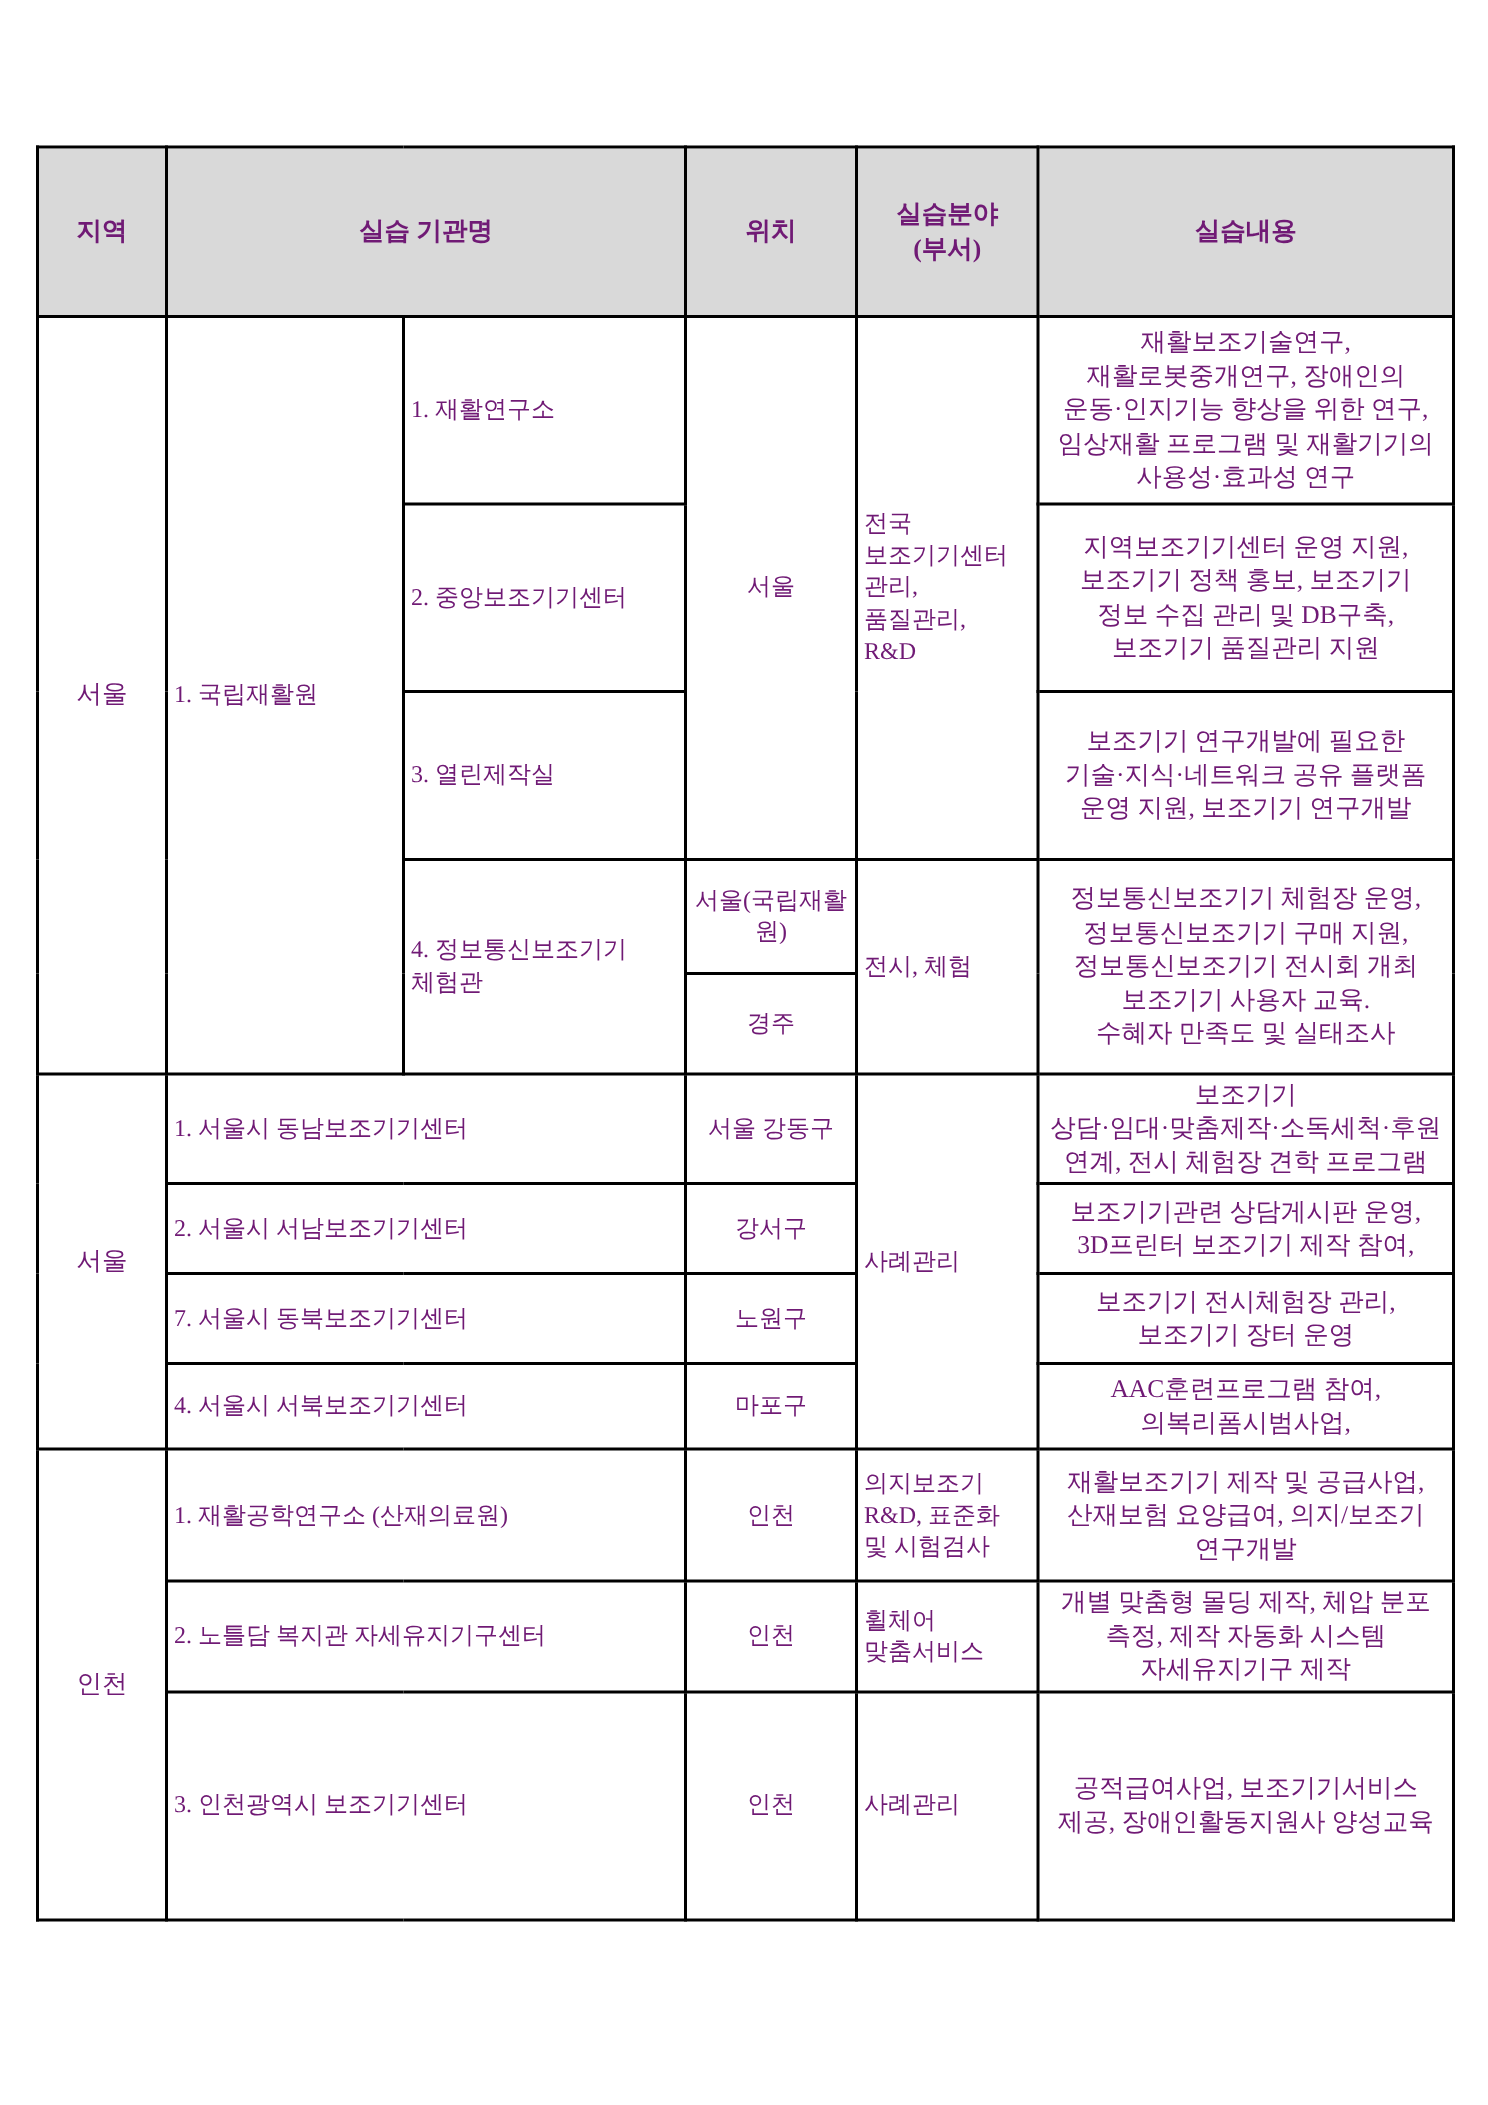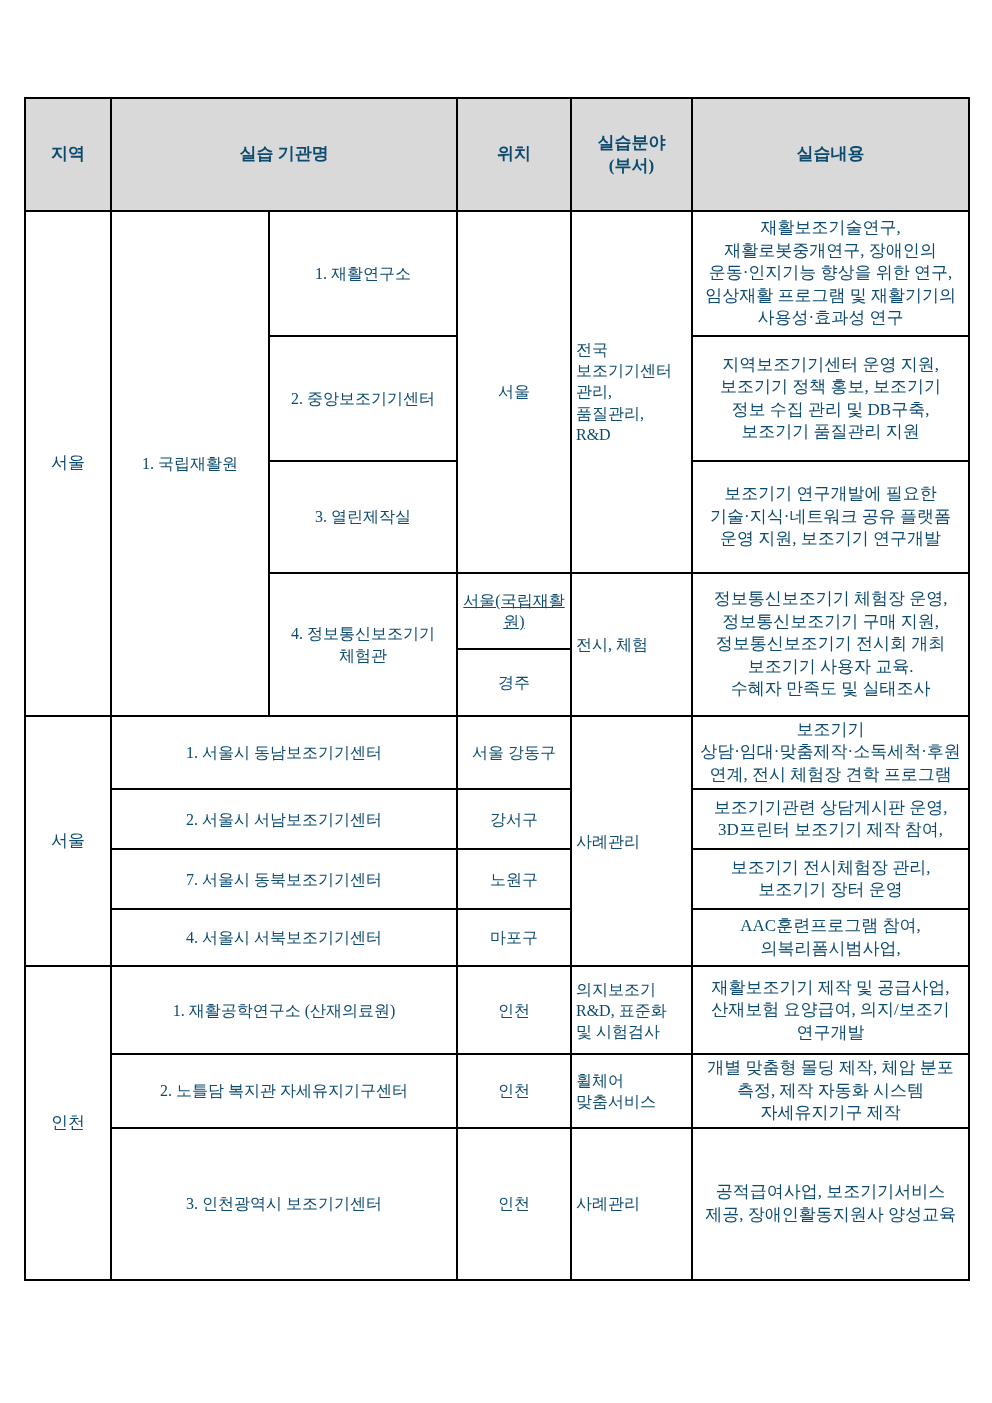--- a/index.html
+++ b/index.html
@@ -6,21 +6,21 @@
     margin: 0;
     padding: 0;
     background: #ffffff;
   }
   .page {
     position: relative;
     width: 992px;
     height: 1403px;
     background: #ffffff;
     font-family: "Liberation Serif", "DejaVu Serif", serif;
-    color: #0c4a6e;
+    color: #701a75;
   }
   table.doc-table {
     position: absolute;
     left: 24px;
     top: 97px;
     width: 944px;
     border-collapse: collapse;
     table-layout: fixed;
   }
   .doc-table th,
@@ -36,34 +36,33 @@
     font-weight: bold;
     font-size: 17px;
     text-align: center;
     white-space: pre-line;
   }
   .c-region {
     text-align: center;
     font-size: 17px;
   }
   .c-name {
-    text-align: center;
+    text-align: left;
     font-size: 16px;
     padding-left: 5px;
     white-space: pre-line;
   }
   .c-loc {
     text-align: center;
     font-size: 16px;
     white-space: pre-line;
   }
   .c-loc.break-all {
     word-break: break-all;
     white-space: normal;
-    text-decoration: underline;
   }
   .c-field {
     text-align: left;
     font-size: 16px;
     white-space: pre-line;
   }
   .c-content {
     text-align: center;
     font-size: 17px;
     white-space: pre-line;

